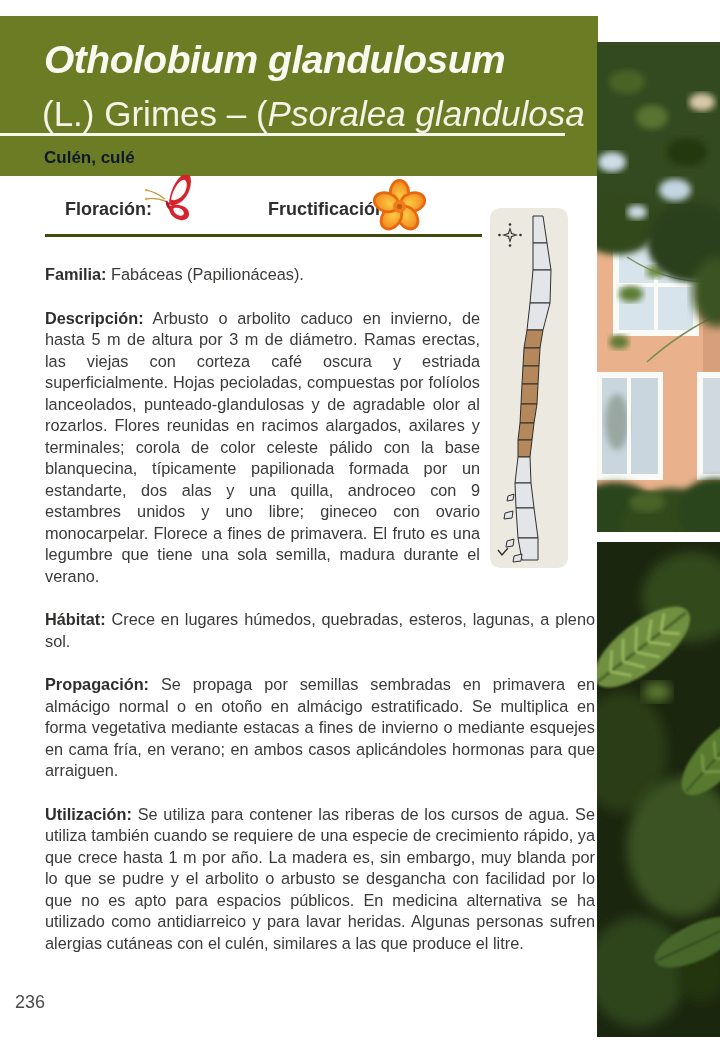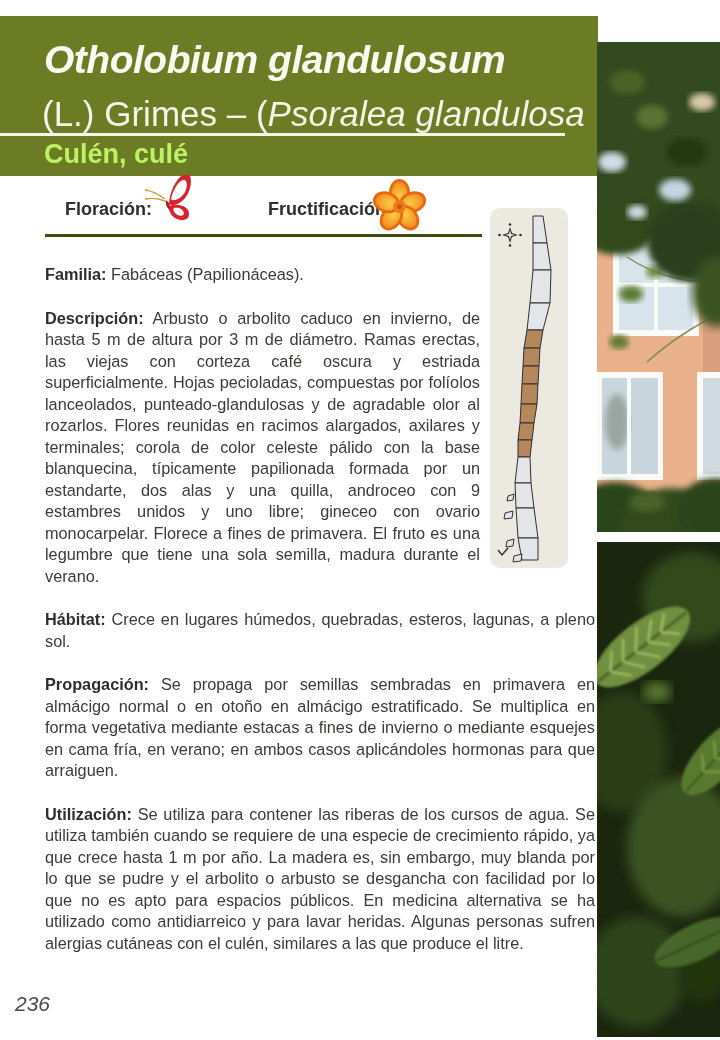--- a/index.html
+++ b/index.html
@@ -23,22 +23,22 @@
   .subtitle {
     position:absolute; left:42px; top:78px; width:540px;
     font-size:35px; font-weight:normal; color:#F4F3E6; white-space:nowrap;
   }
   .subtitle em { font-style:italic; }
   .header-rule {
     position:absolute; left:0; top:117px; width:565px; height:3px;
     background:#F7F6EA;
   }
   .common-names {
-    position:absolute; left:44px; top:123px;
-    font-size:27px; font-weight:bold; color:#bef264;
+    position:absolute; left:44px; top:132px;
+    font-size:17px; font-weight:bold; color:#0f172a;
   }
   
   .photo { position:absolute; left:597px; width:123px; overflow:hidden; }
   .photo-top { top:42px; height:490px; }
   .photo-bottom { top:542px; height:495px; }
   .photo svg { display:block; width:100%; height:100%; }
   
   .content { position:absolute; left:45px; top:185px; width:550px; }
   .pheno-row { position:relative; height:49px; }
   .pheno-label { position:absolute; top:14px; font-size:18px; font-weight:bold; color:#2E2E2C;margin-left:20px; }
@@ -54,21 +54,21 @@
   .textflow p { margin-bottom:22px; }
   .textflow b { color:#2E2E2C; }
   
   .map-box {
     position:absolute; left:490px; top:208px; width:78px; height:360px;
     background:#ECEAE0; border-radius:10px;
   }
   .map-box svg { display:block; width:100%; height:100%; }
   
   .page-number {
-    position:absolute; left:15px; top:992px; font-size:21px; color:#4A4A48;font-style:italic;
+    position:absolute; left:15px; top:992px; font-size:18px; color:#4A4A48;
   }
 </style>
 </head>
 <body>
 
 <div class="page">
 
   <div class="header">
     <div class="title">Otholobium glandulosum</div>
     <div class="subtitle"><span>(L.) Grimes – (</span><em>Psoralea glandulosa</em><span> L.)</span></div>

